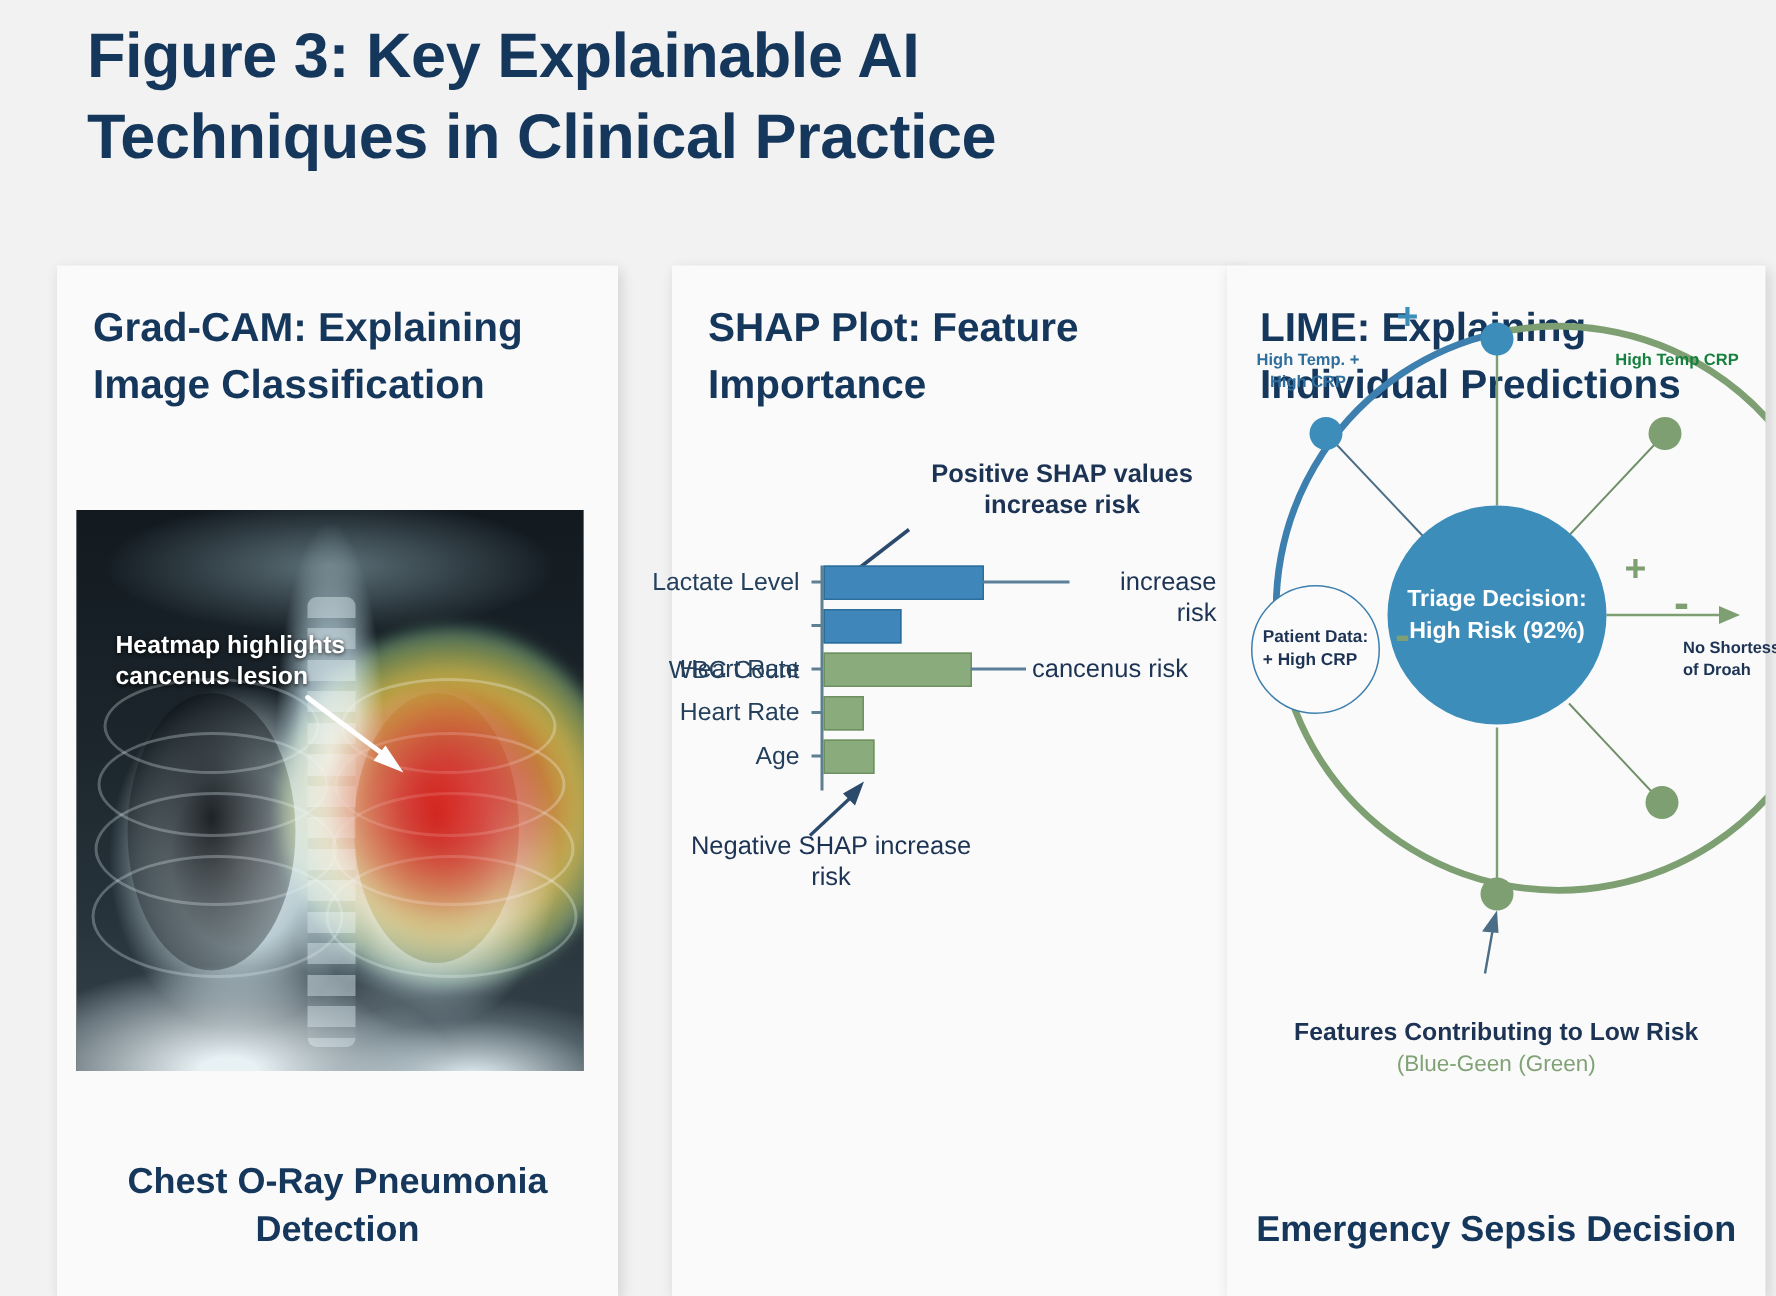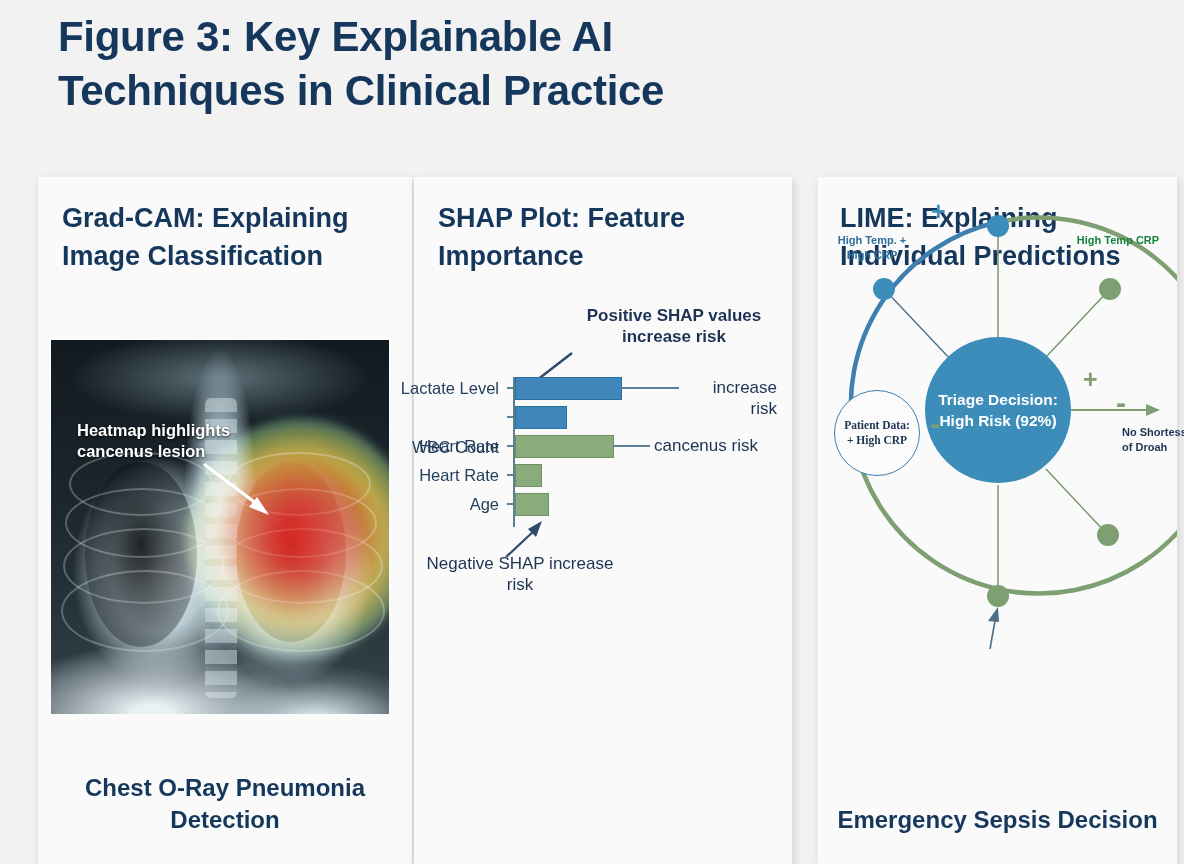--- a/index.html
+++ b/index.html
@@ -13,21 +13,21 @@
     position:absolute;left:58px;top:10px;width:700px;
     font-size:42px;line-height:54px;font-weight:bold;
     color:#16375c;letter-spacing:-0.3px;
   }
   .cards{position:absolute;left:0;top:177px;width:1184px;height:687px;}
   .card{
     position:absolute;top:0;background:#fafafa;height:687px;
     box-shadow:2px 3px 9px rgba(0,0,0,.14);
   }
   #card-gradcam{left:38px;width:374px;}
-  #card-shap{left:414px;width:378px;}
+  #card-shap{left:448px;width:378px;}
   #card-lime{left:818px;width:359px;}
   .card-title{
     position:absolute;left:24px;top:22px;right:14px;
     font-size:27px;line-height:38px;font-weight:bold;color:#16375c;
   }
   #card-lime .card-title{left:22px;}
   .card-caption{
     position:absolute;left:0;right:0;bottom:28px;text-align:center;
     font-size:24px;line-height:32px;font-weight:bold;color:#16375c;
   }
@@ -85,21 +85,21 @@
   .anno.c{text-align:center;}
   .lead{position:absolute;height:1.5px;background:#5b7f99;}
 
   
   .lime{position:absolute;left:0;top:20px;width:359px;height:560px;}
   .lime-core{position:absolute;left:107px;top:140px;width:146px;height:146px;border-radius:50%;
     background:#3d8dbb;display:flex;align-items:center;justify-content:center;}
   .lime-core-txt{color:#fff;font-size:15.5px;line-height:21px;font-weight:bold;text-align:center;}
   .patient-node{position:absolute;left:16px;top:193px;width:84px;height:84px;border-radius:50%;
     background:#fbfbfb;border:1.6px solid #3d7fae;display:flex;align-items:center;justify-content:center;}
-  .patient-txt{font-size:11.5px;line-height:15px;color:#1d3354;font-weight:bold;text-align:center;font-family:Liberation Serif, serif;}
+  .patient-txt{font-size:11.5px;line-height:15px;color:#1d3354;font-weight:bold;}
   .nodelab{position:absolute;font-size:11px;line-height:15px;font-weight:bold;}
   .nodelab.blue{color:#2f6f9e;}
   .nodelab.green{color:#15803d;}
   .nodelab.dark{color:#1d3354;}
   .sign{position:absolute;font-size:25px;font-weight:bold;line-height:1;}
   .sign.blue{color:#3d8dbb;}
   .sign.green{color:#7d9f71;}
   .lime-cap{position:absolute;left:0;top:480px;width:359px;text-align:center;}
   .lime-cap .l1{font-size:16.5px;font-weight:bold;color:#1d3354;line-height:22px;}
   .lime-cap .l2{font-size:15px;color:#80a276;line-height:21px;}
@@ -230,18 +230,22 @@
 
       <div class="nodelab blue" style="left:8px;top:36px;width:92px;text-align:center;">High Temp. + High CRP</div>
       <div class="nodelab green" style="left:250px;top:36px;width:100px;text-align:center;">High Temp CRP</div>
       <div class="nodelab dark" style="left:304px;top:228px;width:66px;">No Shortess of Droah</div>
 
       <div class="sign blue" style="left:113px;top:2px;">+</div>
       <div class="sign green" style="left:265px;top:170px;">+</div>
       <div class="sign green" style="left: 298px; top: 197px; font-size: 30px; line-height: 0.6;">-</div>
       <div class="sign green" style="left: 112px; top: 218px; font-size: 30px; line-height: 0.6;">-</div>
 
+      <div class="lime-cap">
+        <div class="l1">Features Contributing to Low Risk</div>
+        <div class="l2">(Blue-Geen (Green)</div>
+      </div>
     </div>
 
     <div class="card-caption">Emergency Sepsis Decision</div>
   </div>
 
 </div>
 
 </body></html>

